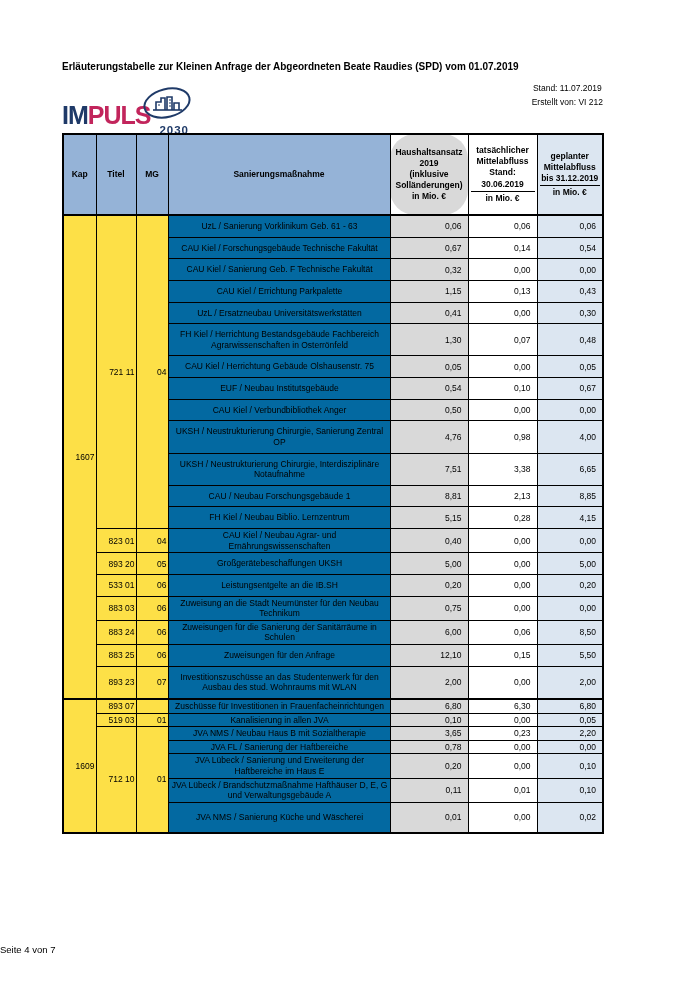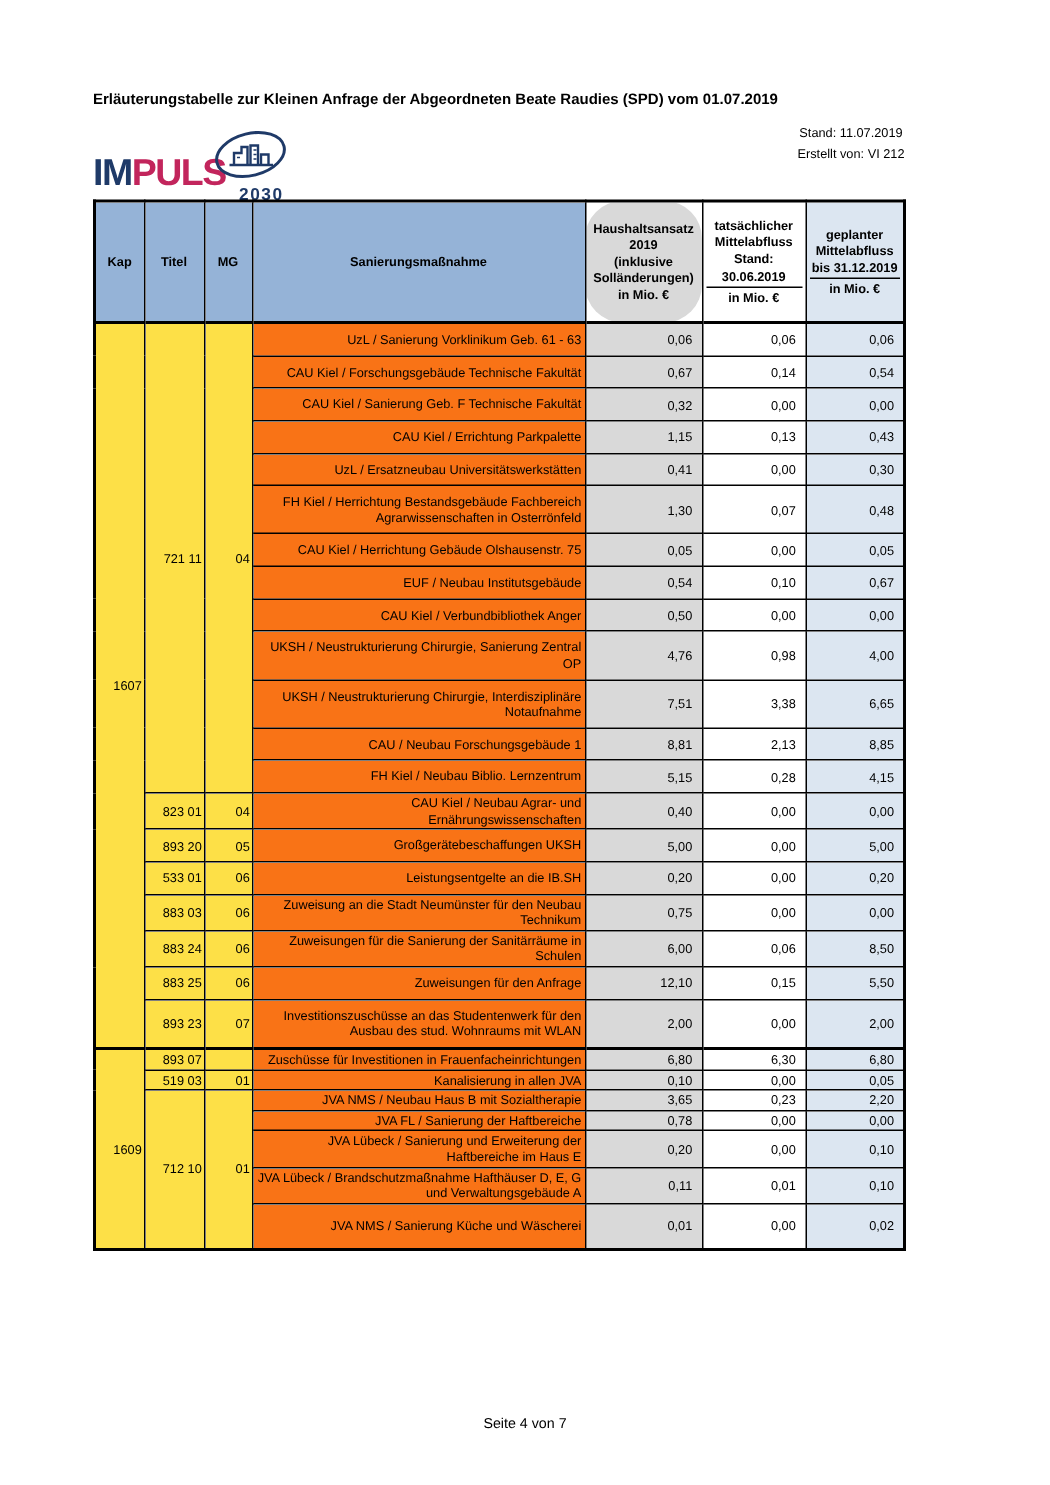--- a/index.html
+++ b/index.html
@@ -43,35 +43,35 @@
   th.h-gray{background:#d9d9d9;border-radius:25px;}
   th.h-white{background:#ffffff;}
   th.h-lblue{background:#dce6f1;}
   .hline{display:block;}
   .ul-block{display:block;border-bottom:1.3px solid #000;padding-bottom:1px;margin-bottom:1px;}
 
   td.c-kap,td.c-titel,td.c-mg{
     text-align:right;vertical-align:middle;background:#fde047;padding:0 1px;
   }
   td.c-name{
-    text-align:right;vertical-align:middle;background:#f97316;
+    text-align:center;vertical-align:middle;background:#0369a1;
     padding:5px 2px 5px 3px;line-height:1.25;
   }
   td.c-v{text-align:right;vertical-align:middle;padding:0 6px 0 2px;}
   td.v-gray{background:#d9d9d9;}
   td.v-white{background:#ffffff;}
   td.v-lblue{background:#dce6f1;}
 
   tr.compact td.c-name{padding-top:1px;padding-bottom:1px;}
   tr.tall td.c-name{padding-top:9px;padding-bottom:9px;}
   tr.section-start td{border-top:2.5px solid #000;}
 
   .footer{
     position:absolute;left:0;top:944px;width:700px;
-    text-align:center;font-size:9.5px;
+    font-size:9.5px;
   }
 </style>
 </head>
 <body>
 
 <div class="page">
 
   <div class="doc-title">Erläuterungstabelle zur Kleinen Anfrage der Abgeordneten Beate Raudies (SPD) vom 01.07.2019</div>
 
   <div class="meta-block">

